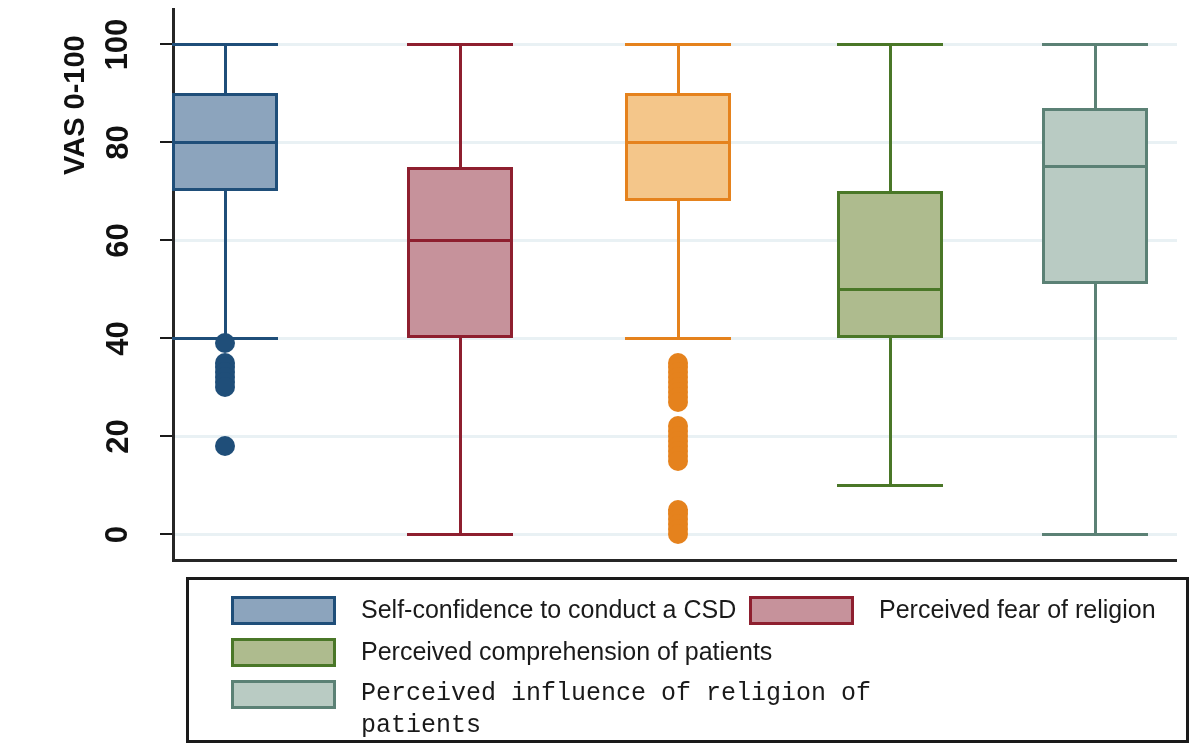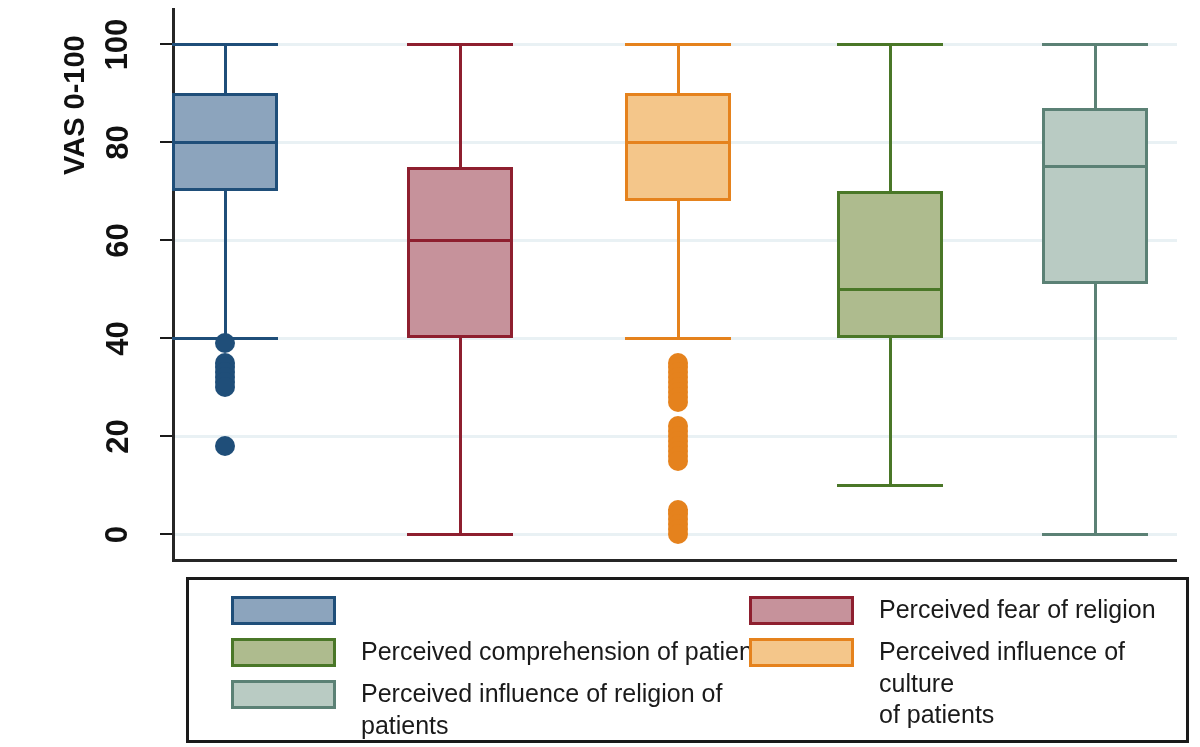--- a/index.html
+++ b/index.html
@@ -274,35 +274,31 @@
           <div class="bx-rect" style="left: 1042px; top: 107.7px; width: 106px; height: 176.4px; background: rgb(185, 203, 195); border: 3px solid rgb(91, 129, 117);"></div>
           <div class="bx-median" style="left: 1042px; top: 165px; width: 106px; height: 3px; background: rgb(91, 129, 117);"></div>
         </div>
       </div>
   </div>
 
   <div id="legend-box">
     <div id="legend-grid">
         <div class="legend-entry" style="left: 42px; top: 14px;">
           <div class="legend-swatch" style="background: rgb(140, 164, 189); border-color: rgb(31, 78, 121);"></div>
+          <div class="legend-label">Self-confidence to conduct a CSD</div>
         </div>
         <div class="legend-entry" style="left: 560px; top: 14px;">
           <div class="legend-swatch" style="background: rgb(198, 146, 155); border-color: rgb(142, 31, 47);"></div>
           <div class="legend-label">Perceived fear of religion</div>
         </div>
         <div class="legend-entry" style="left: 42px; top: 56px;">
           <div class="legend-swatch" style="background: rgb(174, 187, 142); border-color: rgb(74, 119, 40);"></div>
           <div class="legend-label">Perceived comprehension of patients</div>
         </div>
-        <div class="legend-entry" style="left: 560px; top: 56px;">
-          <div class="legend-swatch" style="background: rgb(244, 198, 138); border-color: rgb(229, 130, 29);"></div>
-          <div class="legend-label">Perceived influence of culture
-of patients</div>
-        </div>
-        <div class="legend-entry" style="left: 42px; top: 98px;">
+        <div class="legend-entry" style="left: 42px; top: 98px; font-family: Liberation Mono, monospace;">
           <div class="legend-swatch" style="background: rgb(185, 203, 195); border-color: rgb(91, 129, 117);"></div>
           <div class="legend-label">Perceived influence of religion of
 patients</div>
         </div>
       </div>
   </div>
 
 </div>
 
 </body></html>

